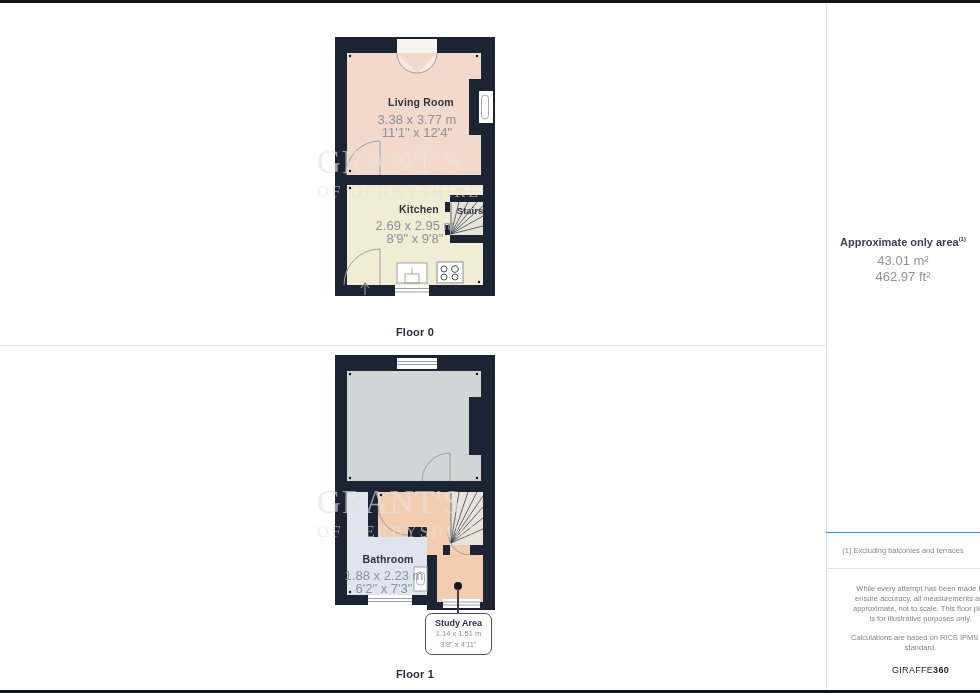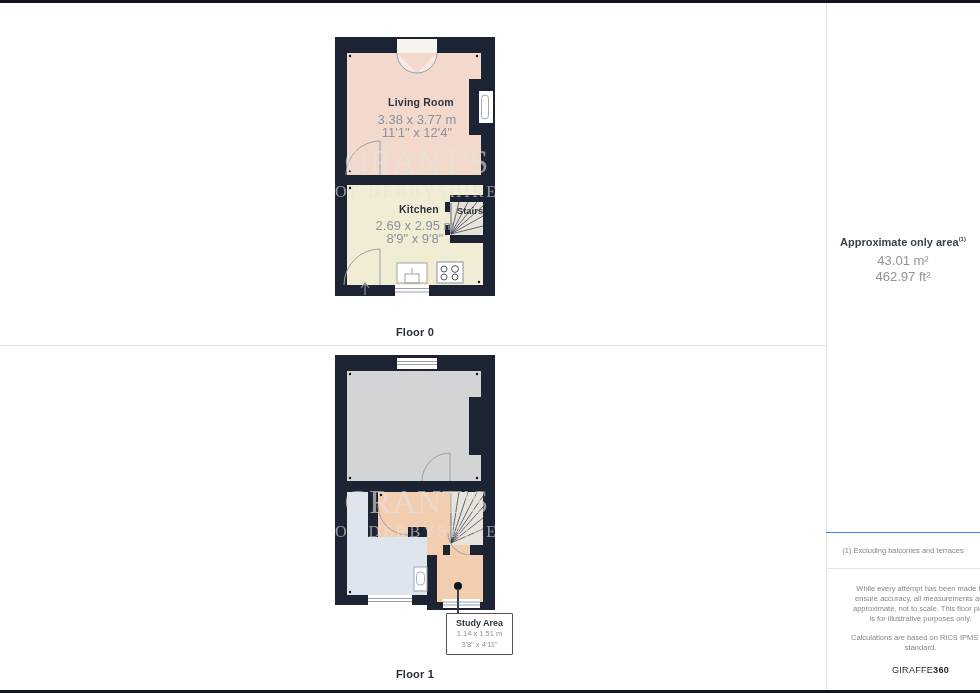--- a/index.html
+++ b/index.html
@@ -12,28 +12,28 @@
   .hdiv{position:absolute;left:0;width:826px;height:1px;background:#e4e4e6;}
 
   .plan-svg{position:absolute;z-index:1;}
 
   .room-label{position:absolute;z-index:10;text-align:center;line-height:13px;}
   .room-label .rname{font-size:10.5px;font-weight:bold;color:#2d3340;letter-spacing:.2px;padding-left:8px;}
   .room-label .rdim{font-size:13px;color:#8d929b;}
   .stairs-label{position:absolute;z-index:10;text-align:center;font-size:9.5px;font-weight:bold;color:#2d3340;}
   .floor-label{position:absolute;z-index:10;text-align:center;font-size:11px;font-weight:bold;color:#262d3b;letter-spacing:.2px;}
 
-  .wm{position:absolute;left:317px;width:200px;text-align:center;z-index:30;
+  .wm{position:absolute;left:317px;width:200px;text-align:left;z-index:30;
       color:rgba(230,226,220,0.62);font-family:"Liberation Serif",serif;pointer-events:none;}
   .wm .wm1{font-size:33px;letter-spacing:1px;line-height:33px;}
   .wm .wm2{font-size:16px;letter-spacing:3px;margin-top:4px;}
 
   .leader{position:absolute;left:457px;top:589px;width:1.5px;height:25px;background:#3c414d;z-index:5;}
-  .callout{position:absolute;left:446px;top:613px;width:65px;z-index:12;background:#fff;
-           border:1px solid #4e525a;border-radius:1px;text-align:center;padding:3px 0 4px 0;}
+  .callout{position:absolute;left:425px;top:613px;width:65px;z-index:12;background:#fff;
+           border:1px solid #4e525a;border-radius:7px;text-align:center;padding:3px 0 4px 0;}
   .callout .cname{font-size:9px;font-weight:bold;color:#2d3340;line-height:12px;}
   .callout .cdim{font-size:7.5px;color:#8d929b;line-height:10.5px;}
 
   .area-block{position:absolute;left:826px;top:236px;width:154px;text-align:center;z-index:10;}
   .area-block .ah{font-size:11px;font-weight:bold;color:#3a4150;}
   .area-block .ah sup{font-size:6px;}
   .area-block .av{font-size:13px;color:#8f9399;line-height:16px;margin-top:5px;}
 
   .note1{position:absolute;left:826px;top:532px;width:154px;height:37px;box-sizing:border-box;
          border-top:1px solid #3b82f6;border-bottom:1px solid #e4e4e6;
@@ -214,20 +214,25 @@
     <g fill="#10151f">
       <circle cx="15" cy="19" r="1.2"></circle>
         <circle cx="142" cy="19" r="1.2"></circle>
       <circle cx="15" cy="123" r="1.2"></circle>
         <circle cx="142" cy="123" r="1.2"></circle>
       <circle cx="46" cy="140" r="1.2"></circle>
         <circle cx="15" cy="237" r="1.2"></circle>
     </g>
   </svg>
 
+  <div class="room-label" style="left:324px;top:553px;width:120px">
+    <div class="rname">Bathroom</div>
+    <div class="rdim" style="margin-top:3px">1.88 x 2.23 m</div>
+    <div class="rdim">6'2" x 7'3"</div>
+  </div>
 
   <div class="leader"></div>
   <div class="callout">
     <div class="cname">Study Area</div>
     <div class="cdim">1.14 x 1.51 m</div>
     <div class="cdim">3'8" x 4'11"</div>
   </div>
 
   <div class="floor-label" style="left:345px;top:668px;width:140px">Floor 1</div>
 

